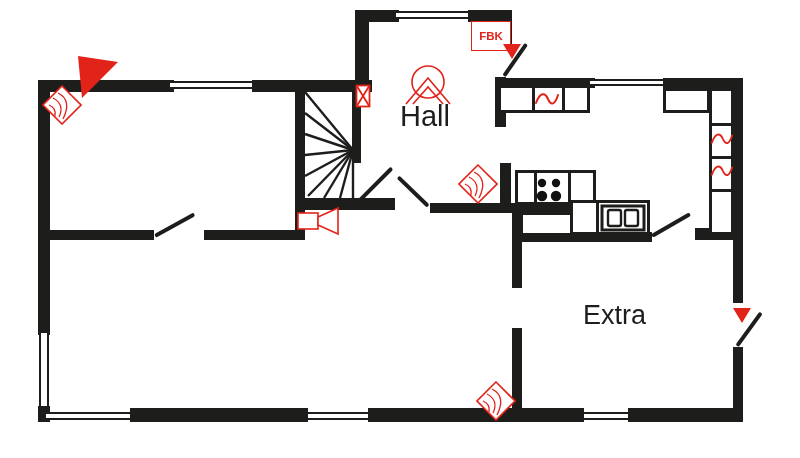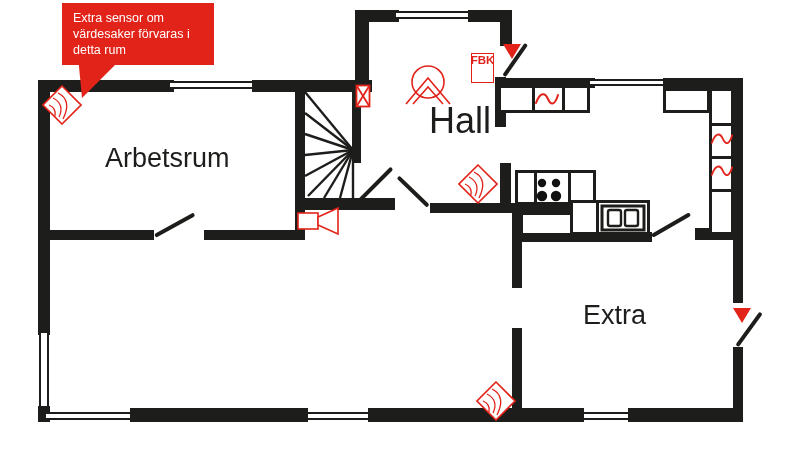--- a/index.html
+++ b/index.html
@@ -13,23 +13,23 @@
   .door{position:absolute;height:4px;background:#1d1d1b;transform-origin:left center;border-radius:2px;}
   .room-label{position:absolute;color:#1d1d1b;font-size:27px;white-space:nowrap;}
   .counter{position:absolute;background:#fff;border:3px solid #1d1d1b;box-sizing:border-box;}
   .divV{position:absolute;width:3px;top:0;bottom:0;background:#1d1d1b;}
   .divH{position:absolute;height:3px;left:0;right:0;background:#1d1d1b;}
   .icon{position:absolute;}
   .tri{position:absolute;width:0;height:0;border-left:9px solid transparent;
        border-right:9px solid transparent;border-top:15px solid #e2231a;}
   #callout-box{position:absolute;left:62px;top:3px;width:152px;background:#e2231a;color:#fff;
        font-size:12.5px;line-height:16px;padding:7px 8px 7px 11px;box-sizing:border-box;z-index:5;}
-  #fbk-box{position:absolute;left:471px;top:21px;width:23px;height:30px;border:1.5px solid #e2231a;
-       box-sizing:border-box;display:flex;justify-content:center;
-       color:#e2231a;font-size:11.5px;font-weight:bold;background:#fff;margin-top:32px;}
+  #fbk-box{position:absolute;left:471px;top:21px;width:40px;height:30px;border:1.5px solid #e2231a;
+       box-sizing:border-box;display:flex;align-items:center;justify-content:center;
+       color:#e2231a;font-size:11.5px;font-weight:bold;background:#fff;}
 </style>
 </head>
 <body>
 
 <div id="canvas">
 
   <div class="wall" style="left:38px;top:80px;width:136px;height:12px"></div>
   <div class="winH" style="left:170px;top:81px;width:82px"></div>
   <div class="wall" style="left:252px;top:80px;width:120px;height:12px"></div>
 
@@ -186,23 +186,17 @@
   <div id="fbk-box">
     <span>FBK</span>
   </div>
 
   <div class="tri" style="left:503px;top:44px"></div>
   <div class="tri" style="left:733px;top:308px"></div>
 
   <svg class="icon" style="left:70px;top:54px;z-index:4" width="60" height="48" viewBox="0 0 60 48">
     <polygon points="8,2 48,8 12,44" fill="#e2231a"></polygon>
   </svg>
-  <div id="callout-box">
-    <div>Extra sensor om</div>
-    <div>värdesaker förvaras i</div>
-    <div>detta rum</div>
-  </div>
-
-  <div class="room-label" style="left:105px;top:143px">Arbetsrum</div>
-  <div class="room-label" style="left:429px;top:100px;font-size:36px">Hall</div>
+
+  <div class="room-label" style="left:400px;top:100px;font-size:29px">Hall</div>
   <div class="room-label" style="left:583px;top:300px">Extra</div>
 
 </div>
 
 </body></html>

